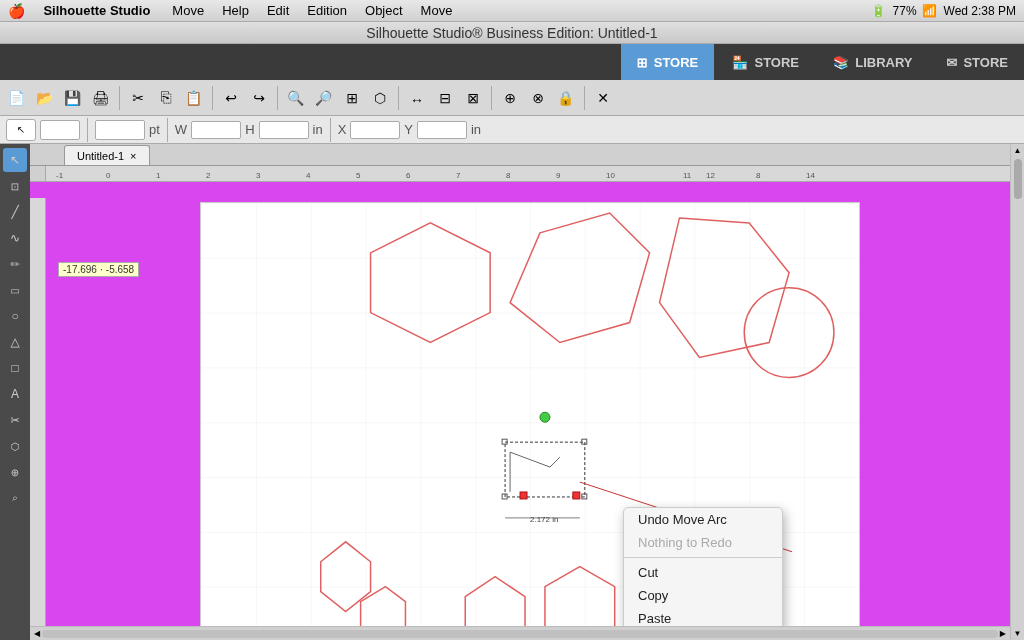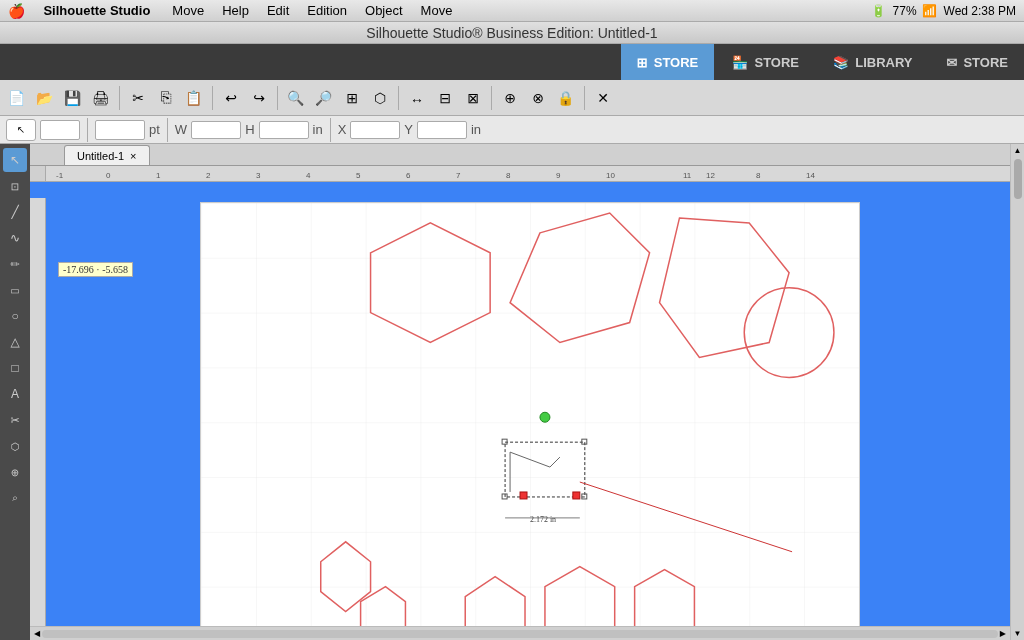--- a/index.html
+++ b/index.html
@@ -173,22 +173,21 @@
       left: 16px; right: 0; top: 0; bottom: 0;
       display: flex;
       align-items: center;
     }
     .ruler-tick { position: absolute; font-size: 8px; color: #555; bottom: 1px; }
 
     #canvas-area {
       flex: 1;
       position: relative;
       overflow: hidden;
-      background: #3b82f6;
-      font-family: Liberation Serif, serif;
+      background: #d946ef;
     }
 
     
     #ruler-corner {
       position: absolute;
       left: 0; top: 0;
       width: 16px; height: 16px;
       background: #d0d0d0;
       border-right: 1px solid #aaa;
       border-bottom: 1px solid #aaa;
@@ -470,20 +469,28 @@
           <polygon points="160,400 185,385 205,400 205,425 185,440 160,425" fill="none" stroke="#e06060" stroke-width="1.5"></polygon>
 
           <polygon points="265,395 295,375 325,395 325,430 295,450 265,430" fill="none" stroke="#e06060" stroke-width="1.5"></polygon>
 
           <polygon points="345,385 380,365 415,385 415,430 380,450 345,430" fill="none" stroke="#e06060" stroke-width="1.5"></polygon>
 
           <polygon points="435,385 465,368 495,385 495,425 465,445 435,425" fill="none" stroke="#e06060" stroke-width="1.5"></polygon>
         </svg>
       </div>
 
+      <div id="context-menu">
+      <div class="ctx-item">Undo Move Arc</div>
+          <div class="ctx-item disabled">Nothing to Redo</div>
+          <div class="ctx-sep"></div>
+          <div class="ctx-item">Cut</div>
+          <div class="ctx-item">Copy</div>
+          <div class="ctx-item">Paste</div>
+        </div>
     </div>
 
     <div id="bottom-scroll" style="background:#d0d0d0; border-top:1px solid #bbb; height:14px; display:flex; align-items:center; padding:0 4px;">
       <button style="font-size:8px; border:none; background:transparent; cursor:pointer;">◀</button>
       <div style="flex:1; height:8px; background:#c0c0c0; border-radius:4px; margin:0 2px;"></div>
       <button style="font-size:8px; border:none; background:transparent; cursor:pointer;">▶</button>
     </div>
   </div>
 
   <div id="scrollbar-right" style="width:14px; background:#d0d0d0; border-left:1px solid #bbb; display:flex; flex-direction:column; align-items:center; padding:2px 0;">

